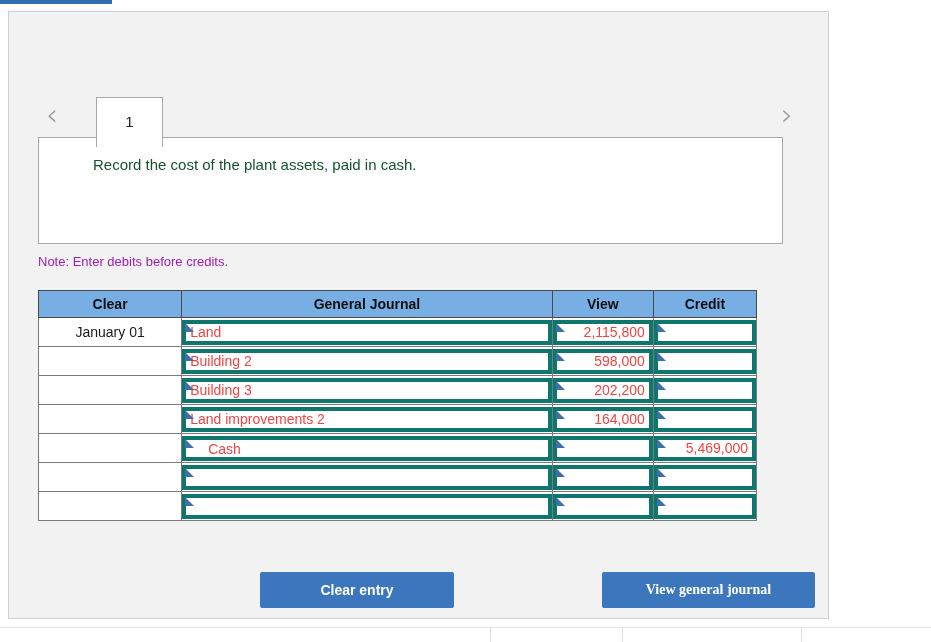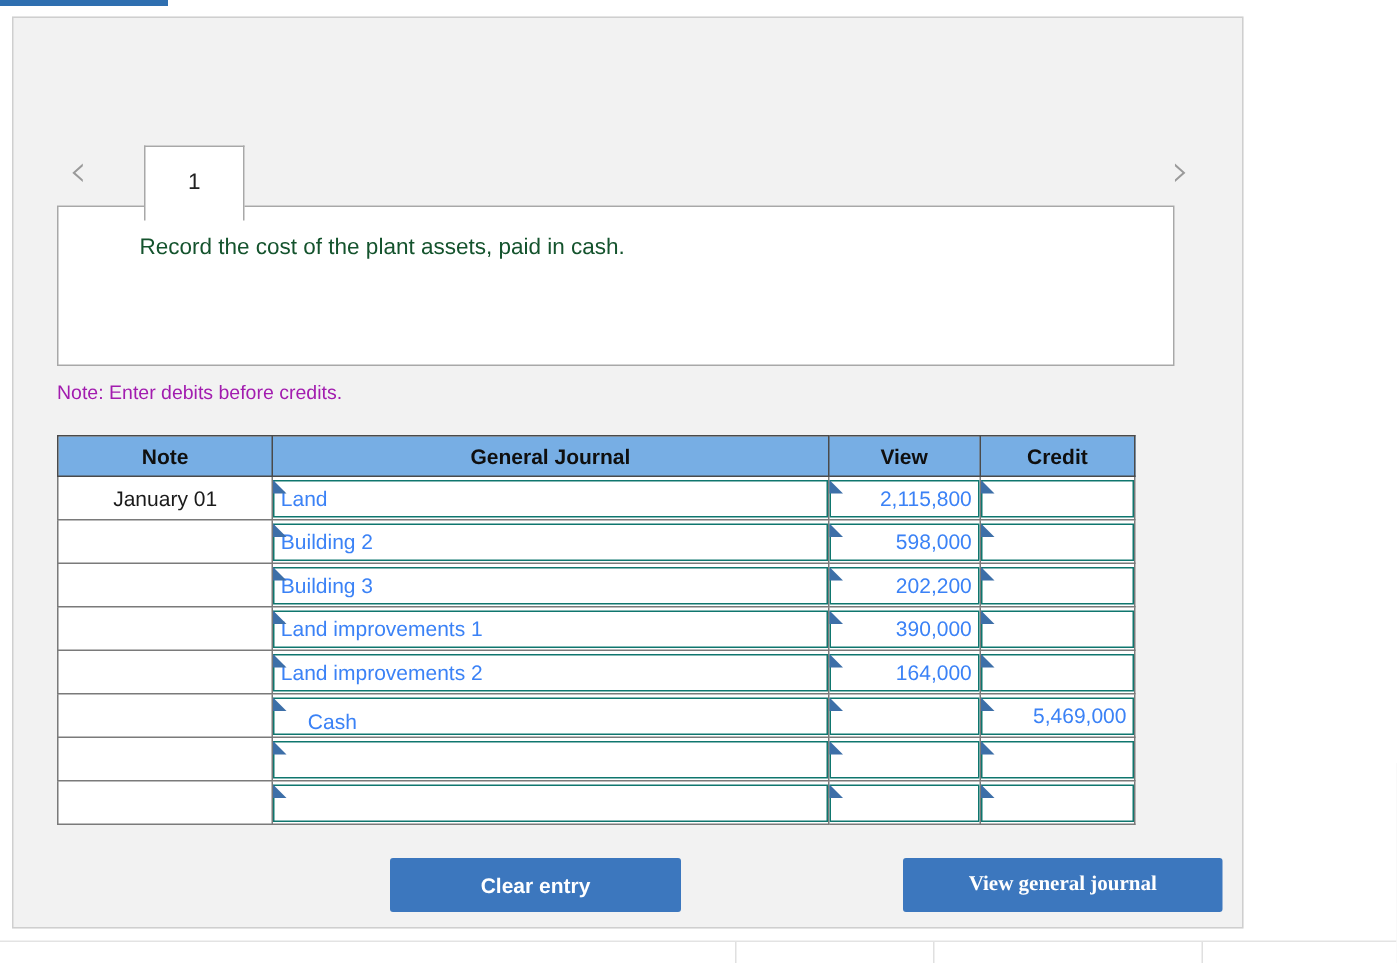--- a/index.html
+++ b/index.html
@@ -162,24 +162,24 @@
   
   td.cell-input {
     padding: 1px 2px;
     background: #ffffff;
   }
   .inputbox {
     position: relative;
     box-sizing: border-box;
     width: 100%;
     height: 25px;
-    border: 1px solid #0f766e;
+    border: 4px solid #0f766e;
     background: #ffffff;
     font-size: 14px;
-    color: #3b82f6;
+    color: #ef4444;
     display: flex;
     align-items: center;
   }
   .inputbox.left   { justify-content: flex-start; padding-left: 4px; }
   .inputbox.right  { justify-content: flex-end;  padding-right: 4px; }
   .inputbox.indent { padding-left: 22px; align-items: flex-end; }
 
   
   .inputbox .corner-tri {
     position: absolute;
@@ -264,21 +264,21 @@
 
   <table id="journal-table">
     <colgroup>
       <col class="col-date">
       <col class="col-journal">
       <col class="col-debit">
       <col class="col-credit">
     </colgroup>
     <thead>
       <tr>
-        <th>Note</th>
+        <th>Clear</th>
         <th>General Journal</th>
         <th>View</th>
         <th>Credit</th>
       </tr>
     </thead>
     <tbody>
 
       <tr>
         <td class="cell-date">January 01</td>
         <td class="cell-input">
@@ -338,41 +338,20 @@
           </div>
         </td>
         <td class="cell-input">
           <div class="inputbox right tri-left">
             <span class="corner-tri"></span>
             <span></span>
           </div>
         </td>
       </tr>
 
-      <tr>
-        <td class="cell-date"></td>
-        <td class="cell-input">
-          <div class="inputbox left tri-left">
-            <span class="corner-tri"></span>
-            <span>Land improvements 1</span>
-          </div>
-        </td>
-        <td class="cell-input">
-          <div class="inputbox right tri-left">
-            <span class="corner-tri"></span>
-            <span>390,000</span>
-          </div>
-        </td>
-        <td class="cell-input">
-          <div class="inputbox right tri-left">
-            <span class="corner-tri"></span>
-            <span></span>
-          </div>
-        </td>
-      </tr>
 
       <tr>
         <td class="cell-date"></td>
         <td class="cell-input">
           <div class="inputbox left tri-left">
             <span class="corner-tri"></span>
             <span>Land improvements 2</span>
           </div>
         </td>
         <td class="cell-input">

